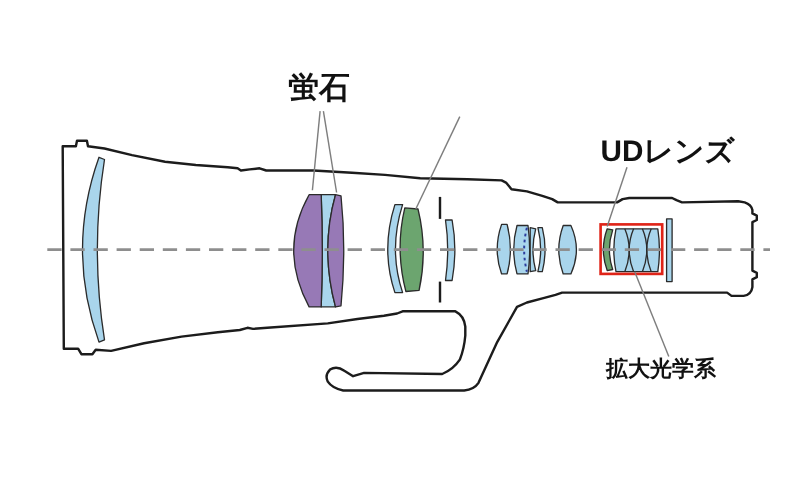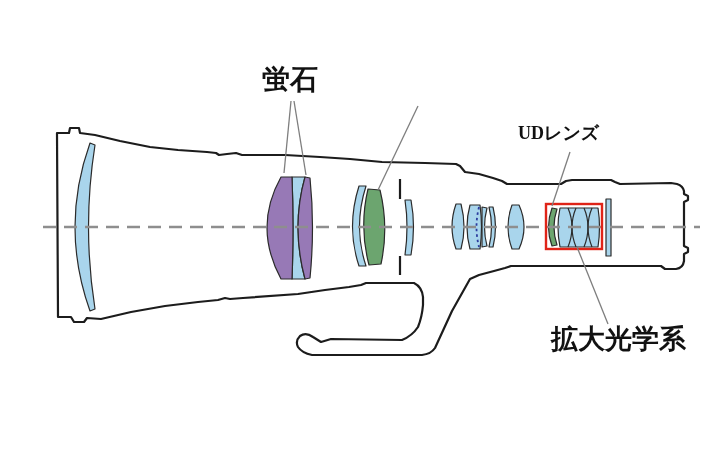--- a/index.html
+++ b/index.html
@@ -14,22 +14,22 @@
   .label{
     position:absolute;
     font-weight:bold;
     color:#111111;
     white-space:nowrap;
     line-height:1;
     letter-spacing:0px;
   }
   .label-fluorite{left:262px;top:66px;font-size:28px;}
   .label-super-ud{left:383px;top:66px;font-size:27px;}
-  .label-ud{left:518px;top:124px;font-size:18px;font-family:Liberation Serif, serif;}
-  .label-mag{left:551px;top:326px;font-size:27px;}
+  .label-ud{left:546px;top:124px;font-size:27px;}
+  .label-mag{left:551px;top:326px;font-size:20px;}
 </style>
 </head>
 <body>
 
 <div class="stage">
 
   <svg width="720" height="450" viewBox="0 0 720 450">
 
     <path fill="none" stroke-width="2.2" stroke-linejoin="round" stroke-linecap="round" d="M57,133 L69,133 L70,128 L79,128 L80,133
          L95,135 L120,141 L150,147 L178,150 L207,152

